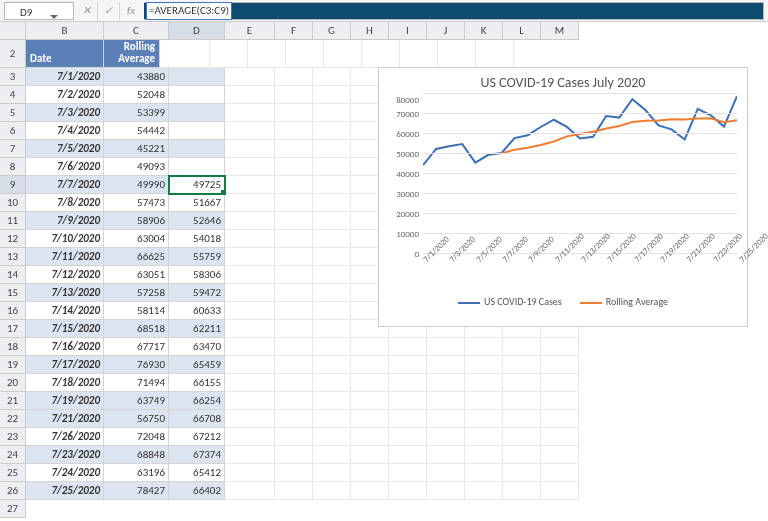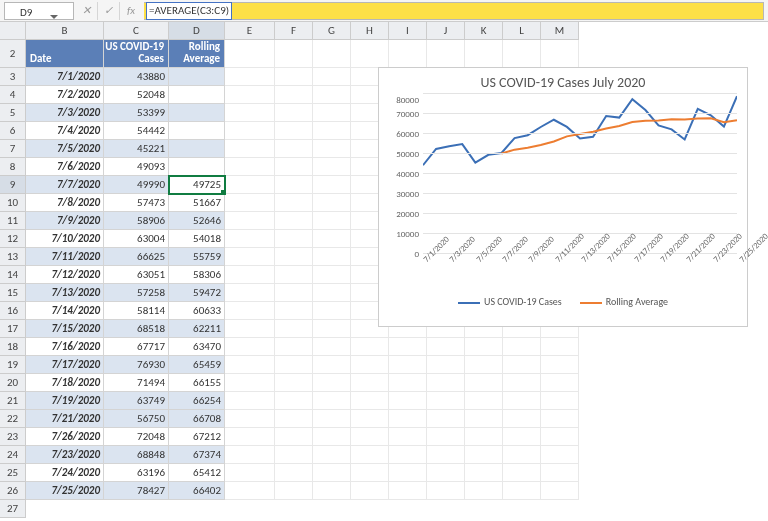--- a/index.html
+++ b/index.html
@@ -43,21 +43,21 @@
     width: 22px; height: 18px;
     display: flex; align-items: center; justify-content: center;
     color: #9a9a9a;
     border-right: 1px solid #d6d6d6;
     font-style: italic;
   }
   .fbtn.sep { border-right: none; }
   .formula {
     flex: 1;
     height: 18px;
-    background: #fde047;
+    background: #0c4a6e;
     border: 1px solid #b7b7b7;
     border-left: none;
     padding: 0 4px;
     display: flex; align-items: center;
     margin-left: 2px;
     position: relative;
   }
   .formula .box {
     position: absolute;
     left: 2px;
@@ -253,21 +253,20 @@
         <div class="rowhdr">22</div>
         <div class="rowhdr">23</div>
         <div class="rowhdr">24</div>
         <div class="rowhdr">25</div>
         <div class="rowhdr">26</div>
         <div class="rowhdr">27</div>
       </div>
     <div class="cells" id="cells">
         <div class="row h2">
           <div class="cell hdrcell left" style="width: 78px;">Date</div>
-          <div class="cell hdrcell" style="width: 65px;">US COVID-19<br>Cases</div>
           <div class="cell hdrcell" style="width: 56px;">Rolling<br>Average</div>
           <div class="cell" style="width: 50px; border-right: 1px solid rgb(232, 232, 232); border-bottom: 1px solid rgb(232, 232, 232);"></div>
           <div class="cell" style="width: 38px; border-right: 1px solid rgb(232, 232, 232); border-bottom: 1px solid rgb(232, 232, 232);"></div>
           <div class="cell" style="width: 38px; border-right: 1px solid rgb(232, 232, 232); border-bottom: 1px solid rgb(232, 232, 232);"></div>
           <div class="cell" style="width: 38px; border-right: 1px solid rgb(232, 232, 232); border-bottom: 1px solid rgb(232, 232, 232);"></div>
           <div class="cell" style="width: 38px; border-right: 1px solid rgb(232, 232, 232); border-bottom: 1px solid rgb(232, 232, 232);"></div>
           <div class="cell" style="width: 38px; border-right: 1px solid rgb(232, 232, 232); border-bottom: 1px solid rgb(232, 232, 232);"></div>
           <div class="cell" style="width: 38px; border-right: 1px solid rgb(232, 232, 232); border-bottom: 1px solid rgb(232, 232, 232);"></div>
           <div class="cell" style="width: 38px; border-right: 1px solid rgb(232, 232, 232); border-bottom: 1px solid rgb(232, 232, 232);"></div>
           <div class="cell" style="width: 38px; border-right: 1px solid rgb(232, 232, 232); border-bottom: 1px solid rgb(232, 232, 232);"></div>

